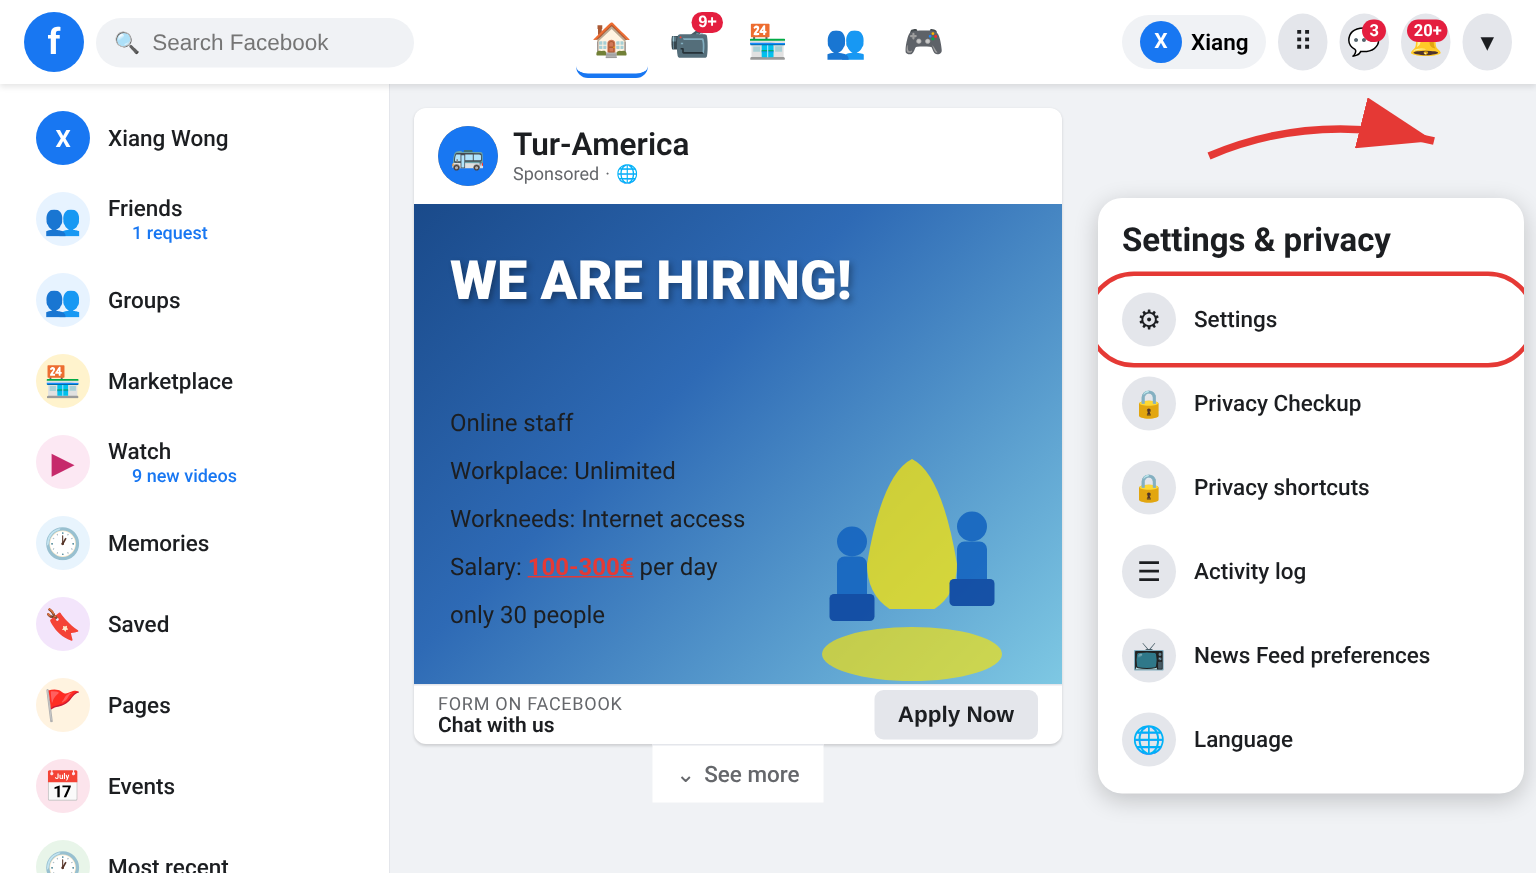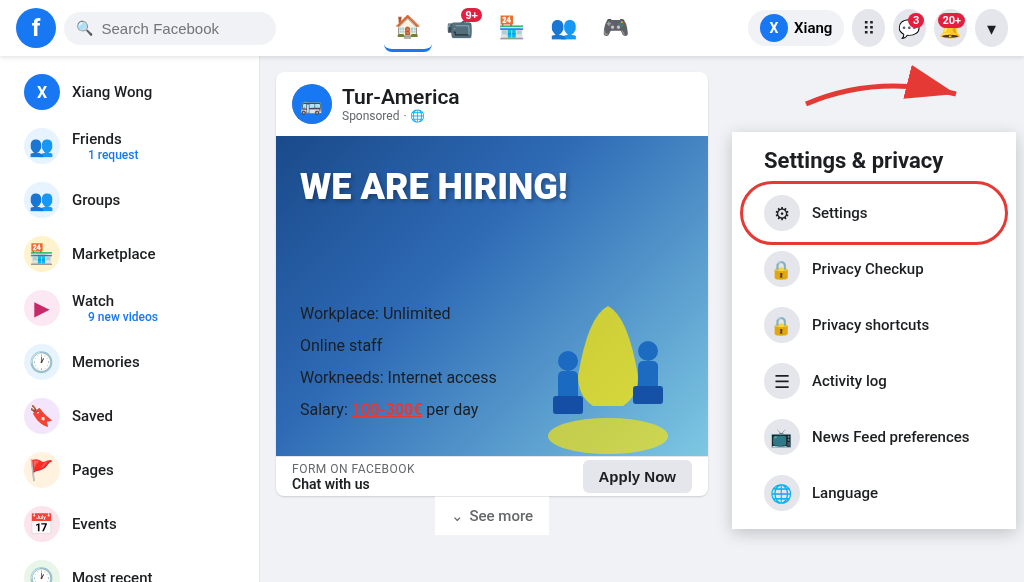--- a/index.html
+++ b/index.html
@@ -67,24 +67,24 @@
     .chat-label { font-size: 14px; font-weight: 600; color: #1c1e21; }
     .apply-btn { background: #e4e6eb; border: none; border-radius: 6px; padding: 8px 16px; font-size: 15px; font-weight: 600; cursor: pointer; color: #1c1e21; }
 
     
     .see-more-bar { background: #fff; padding: 10px 16px; cursor: pointer; font-size: 15px; color: #65676b; font-weight: 500; display: flex; align-items: center; gap: 6px; border-top: 1px solid #e4e6eb; }
 
     
     .right-panel { width: 300px; flex-shrink: 0; padding: 8px; }
     .settings-dropdown {
       background: #fff;
-      border-radius: 0;
+      border-radius: 16px;
       box-shadow: 0 4px 16px rgba(0,0,0,0.2);
       overflow: hidden;
-      padding: 8px 16px;
+      padding: 8px 0;
       margin-top: 8px;
     }
     .dropdown-title { font-size: 22px; font-weight: 700; color: #1c1e21; padding: 8px 16px 12px; }
     .dropdown-item { display: flex; align-items: center; gap: 12px; padding: 10px 16px; cursor: pointer; }
     .dropdown-icon { width: 36px; height: 36px; background: #e4e6eb; border-radius: 50%; display: flex; align-items: center; justify-content: center; font-size: 18px; color: #1c1e21; flex-shrink: 0; }
     .dropdown-label { font-size: 15px; font-weight: 500; color: #1c1e21; }
     .settings-highlight { position: relative; }
     .settings-highlight::before {
       content: '';
       position: absolute;
@@ -214,24 +214,25 @@
           <span class="post-author">Tur-America</span>
           <span class="post-sponsored">
             <span>Sponsored</span> · <span>🌐</span>
           </span>
         </div>
       </div>
 
       <div class="post-image">
         <div class="hiring-title">WE ARE HIRING!</div>
         <div class="job-details">
+          <div>Online staff</div>
           <div>Workplace: Unlimited</div>
-          <div>Online staff</div>
           <div>Workneeds: Internet access</div>
           <div>Salary: <span class="salary-highlight">100-300€</span> per day</div>
+          <div>only 30 people</div>
         </div>
 
         <div class="figures" style="position:absolute;right:0;bottom:0;font-size:80px;opacity:0.9;">
           <svg width="200" height="180" viewBox="0 0 200 180" style="display:block;">
 
             <ellipse cx="100" cy="160" rx="60" ry="18" fill="rgba(255,230,0,0.7)"></ellipse>
             <path d="M70,100 Q80,40 100,30 Q120,40 130,100 Q130,120 115,130 L85,130 Q70,120 70,100Z" fill="rgba(255,230,0,0.8)"></path>
 
             <circle cx="60" cy="85" r="10" fill="#1565c0"></circle>
             <rect x="50" y="95" width="20" height="30" rx="5" fill="#1565c0"></rect>

